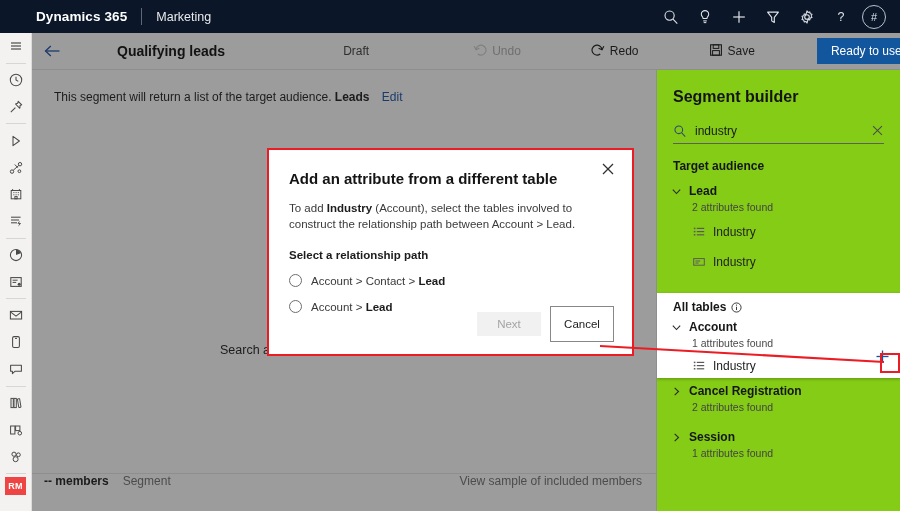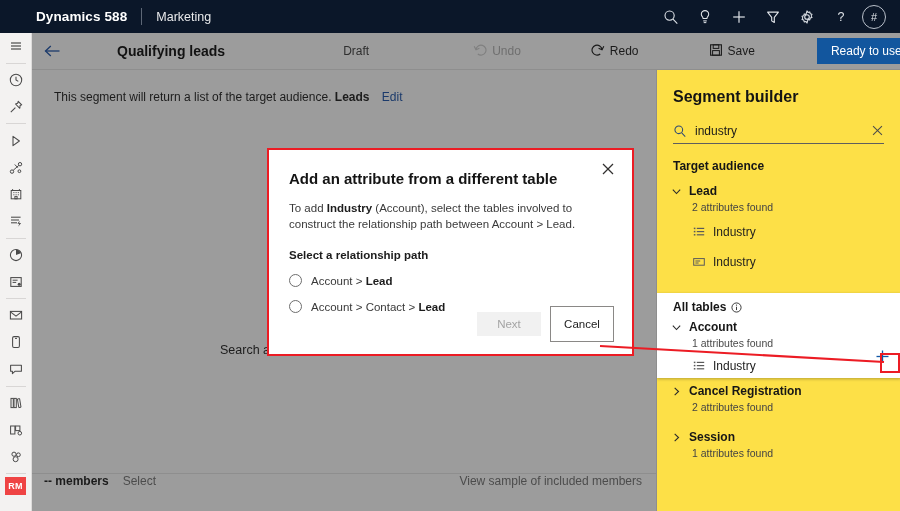--- a/index.html
+++ b/index.html
@@ -186,21 +186,21 @@
   .view-sample {
     font-size: 12px; color: #4c4c4c;
     margin-right: 14px;
     white-space: nowrap;
   }
 
   
   .panel {
     position: absolute; left: 656px; top: 70px;
     width: 244px; height: 441px;
-    background: #fde047;
+    background: #84cc16;
     border-left: 1px solid #8e8e8e;
     overflow: hidden;
   }
   .panel-title {
     font-size: 16px; font-weight: bold;
     color: #141414;
     margin: 18px 0 0 16px;
     white-space: nowrap;
   }
   .panel-sub {
@@ -355,21 +355,21 @@
     z-index: 35;
     pointer-events: none;
   }
 </style>
 </head>
 <body>
 
 <div id="app">
 
   <div class="topnav">
-    <div class="brand">Dynamics 588</div>
+    <div class="brand">Dynamics 365</div>
     <div class="brand-divider"></div>
     <div class="app-name">Marketing</div>
     <div class="topnav-spacer"></div>
     <div class="topnav-icons">
       <div class="tn-ico">
         <svg width="16" height="16" viewBox="0 0 16 16">
             <circle cx="6.6" cy="6.6" r="4.6" fill="none" stroke="currentColor" stroke-width="1.1"></circle>
             <line x1="10" y1="10.2" x2="14.3" y2="14.6" stroke="currentColor" stroke-width="1.1"></line>
           </svg>
       </div>
@@ -570,21 +570,21 @@
     <div class="canvas-note">
       <span>This segment will return a list of the target audience.</span>
       <b>Leads</b>
       <span class="link">Edit</span>
     </div>
     <div class="canvas-search">Search a</div>
   </div>
 
   <div class="bottombar">
     <div class="members-count">-- members</div>
-    <div class="refresh-link">Select</div>
+    <div class="refresh-link">Segment</div>
     <div class="bb-spacer"></div>
     <div class="view-sample">View sample of included members</div>
   </div>
 
   <div class="panel">
     <div class="panel-title">Segment builder</div>
 
     <div class="panel-search">
       <span class="ps-icon">
         <svg width="14" height="14" viewBox="0 0 16 16">
@@ -715,25 +715,25 @@
             <line x1="12" y1="2" x2="2" y2="12" stroke="currentColor" stroke-width="1.2"></line>
           </svg>
       </div>
       <div class="modal-desc">
         <span>To add </span><b>Industry</b><span> (Account), select the tables involved to construct the relationship path between Account &gt; Lead.</span>
       </div>
       <div class="modal-sublabel">Select a relationship path</div>
 
       <div class="radio-row">
         <span class="radio-circle"></span>
-        <span class="radio-label"><span>Account &gt; </span><b>Lead</b></span>
+        <span class="radio-label"><span>Account &gt; Contact &gt; </span><b>Lead</b></span>
       </div>
       <div class="radio-row">
         <span class="radio-circle"></span>
-        <span class="radio-label"><span>Account &gt; Contact &gt; </span><b>Lead</b></span>
+        <span class="radio-label"><span>Account &gt; </span><b>Lead</b></span>
       </div>
     </div>
     <div class="modal-actions">
       <div class="btn-next">Next</div>
       <div class="btn-cancel">Cancel</div>
     </div>
   </div>
 
 </div>
 

